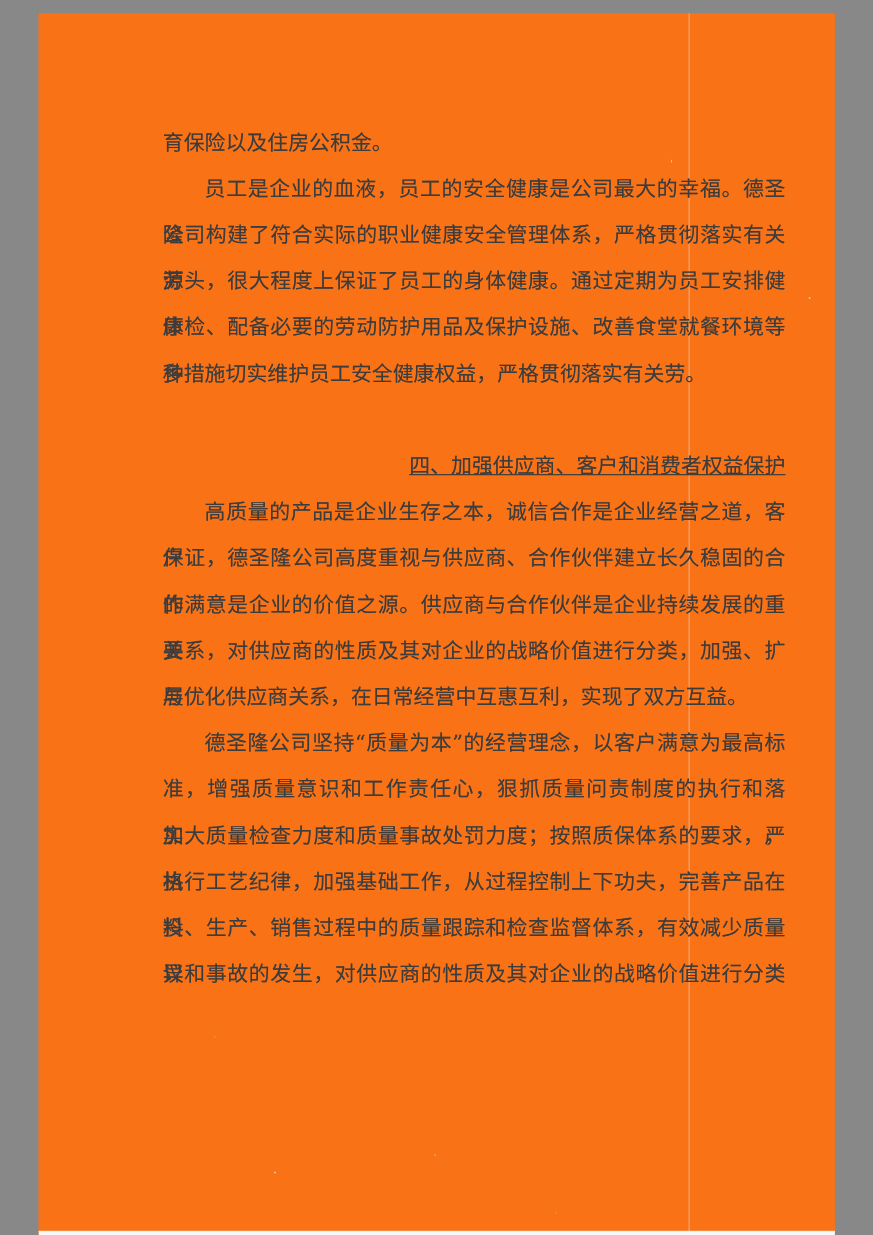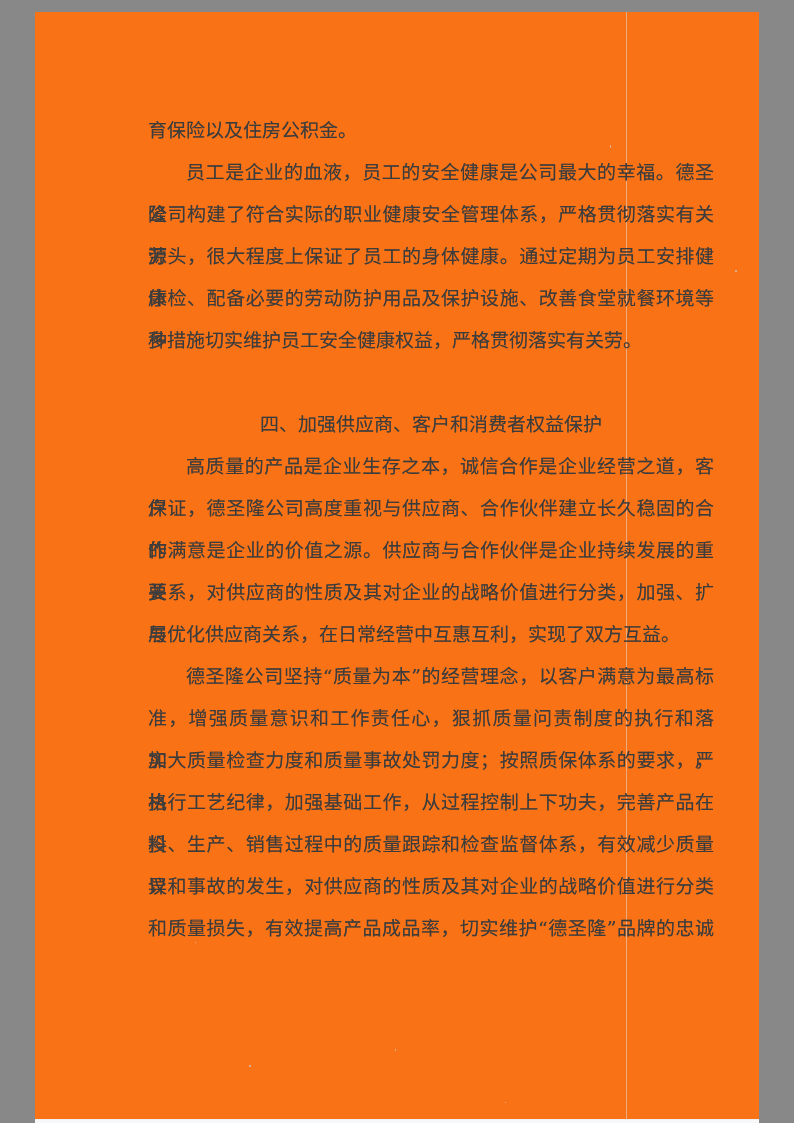--- a/index.html
+++ b/index.html
@@ -61,21 +61,22 @@
     text-align: justify;
     text-align-last: justify;
   }
   .line.indent-justify {
     text-indent: 2em;
   }
   .line.blank {
     height: 42px;
   }
   .line.heading {
-    text-align: center;
+    text-align: right;
+    text-decoration: underline;
   }
   
   .noise {
     position: absolute;
     width: 2px;
     height: 2px;
     border-radius: 50%;
     background: #ccd2d7;
     opacity: 0.8;
     z-index: 1;
@@ -118,16 +119,15 @@
       <div class="line justify">保证，德圣隆公司高度重视与供应商、合作伙伴建立长久稳固的合作</div>
       <div class="line justify">的满意是企业的价值之源。供应商与合作伙伴是企业持续发展的重要</div>
       <div class="line justify">关系，对供应商的性质及其对企业的战略价值进行分类，加强、扩展</div>
       <div class="line plain">与优化供应商关系，在日常经营中互惠互利，实现了双方互益。</div>
       <div class="line indent-justify indented">德圣隆公司坚持“质量为本”的经营理念，以客户满意为最高标</div>
       <div class="line justify">准，增强质量意识和工作责任心，狠抓质量问责制度的执行和落实，</div>
       <div class="line justify">加大质量检查力度和质量事故处罚力度；按照质保体系的要求，严格</div>
       <div class="line justify">执行工艺纪律，加强基础工作，从过程控制上下功夫，完善产品在投</div>
       <div class="line justify">料、生产、销售过程中的质量跟踪和检查监督体系，有效减少质量异</div>
       <div class="line justify">议和事故的发生，对供应商的性质及其对企业的战略价值进行分类</div>
-      <div class="line justify">和质量损失，有效提高产品成品率，切实维护“德圣隆”品牌的忠诚</div>
     </div>
 
 </div>
 
 </body></html>

